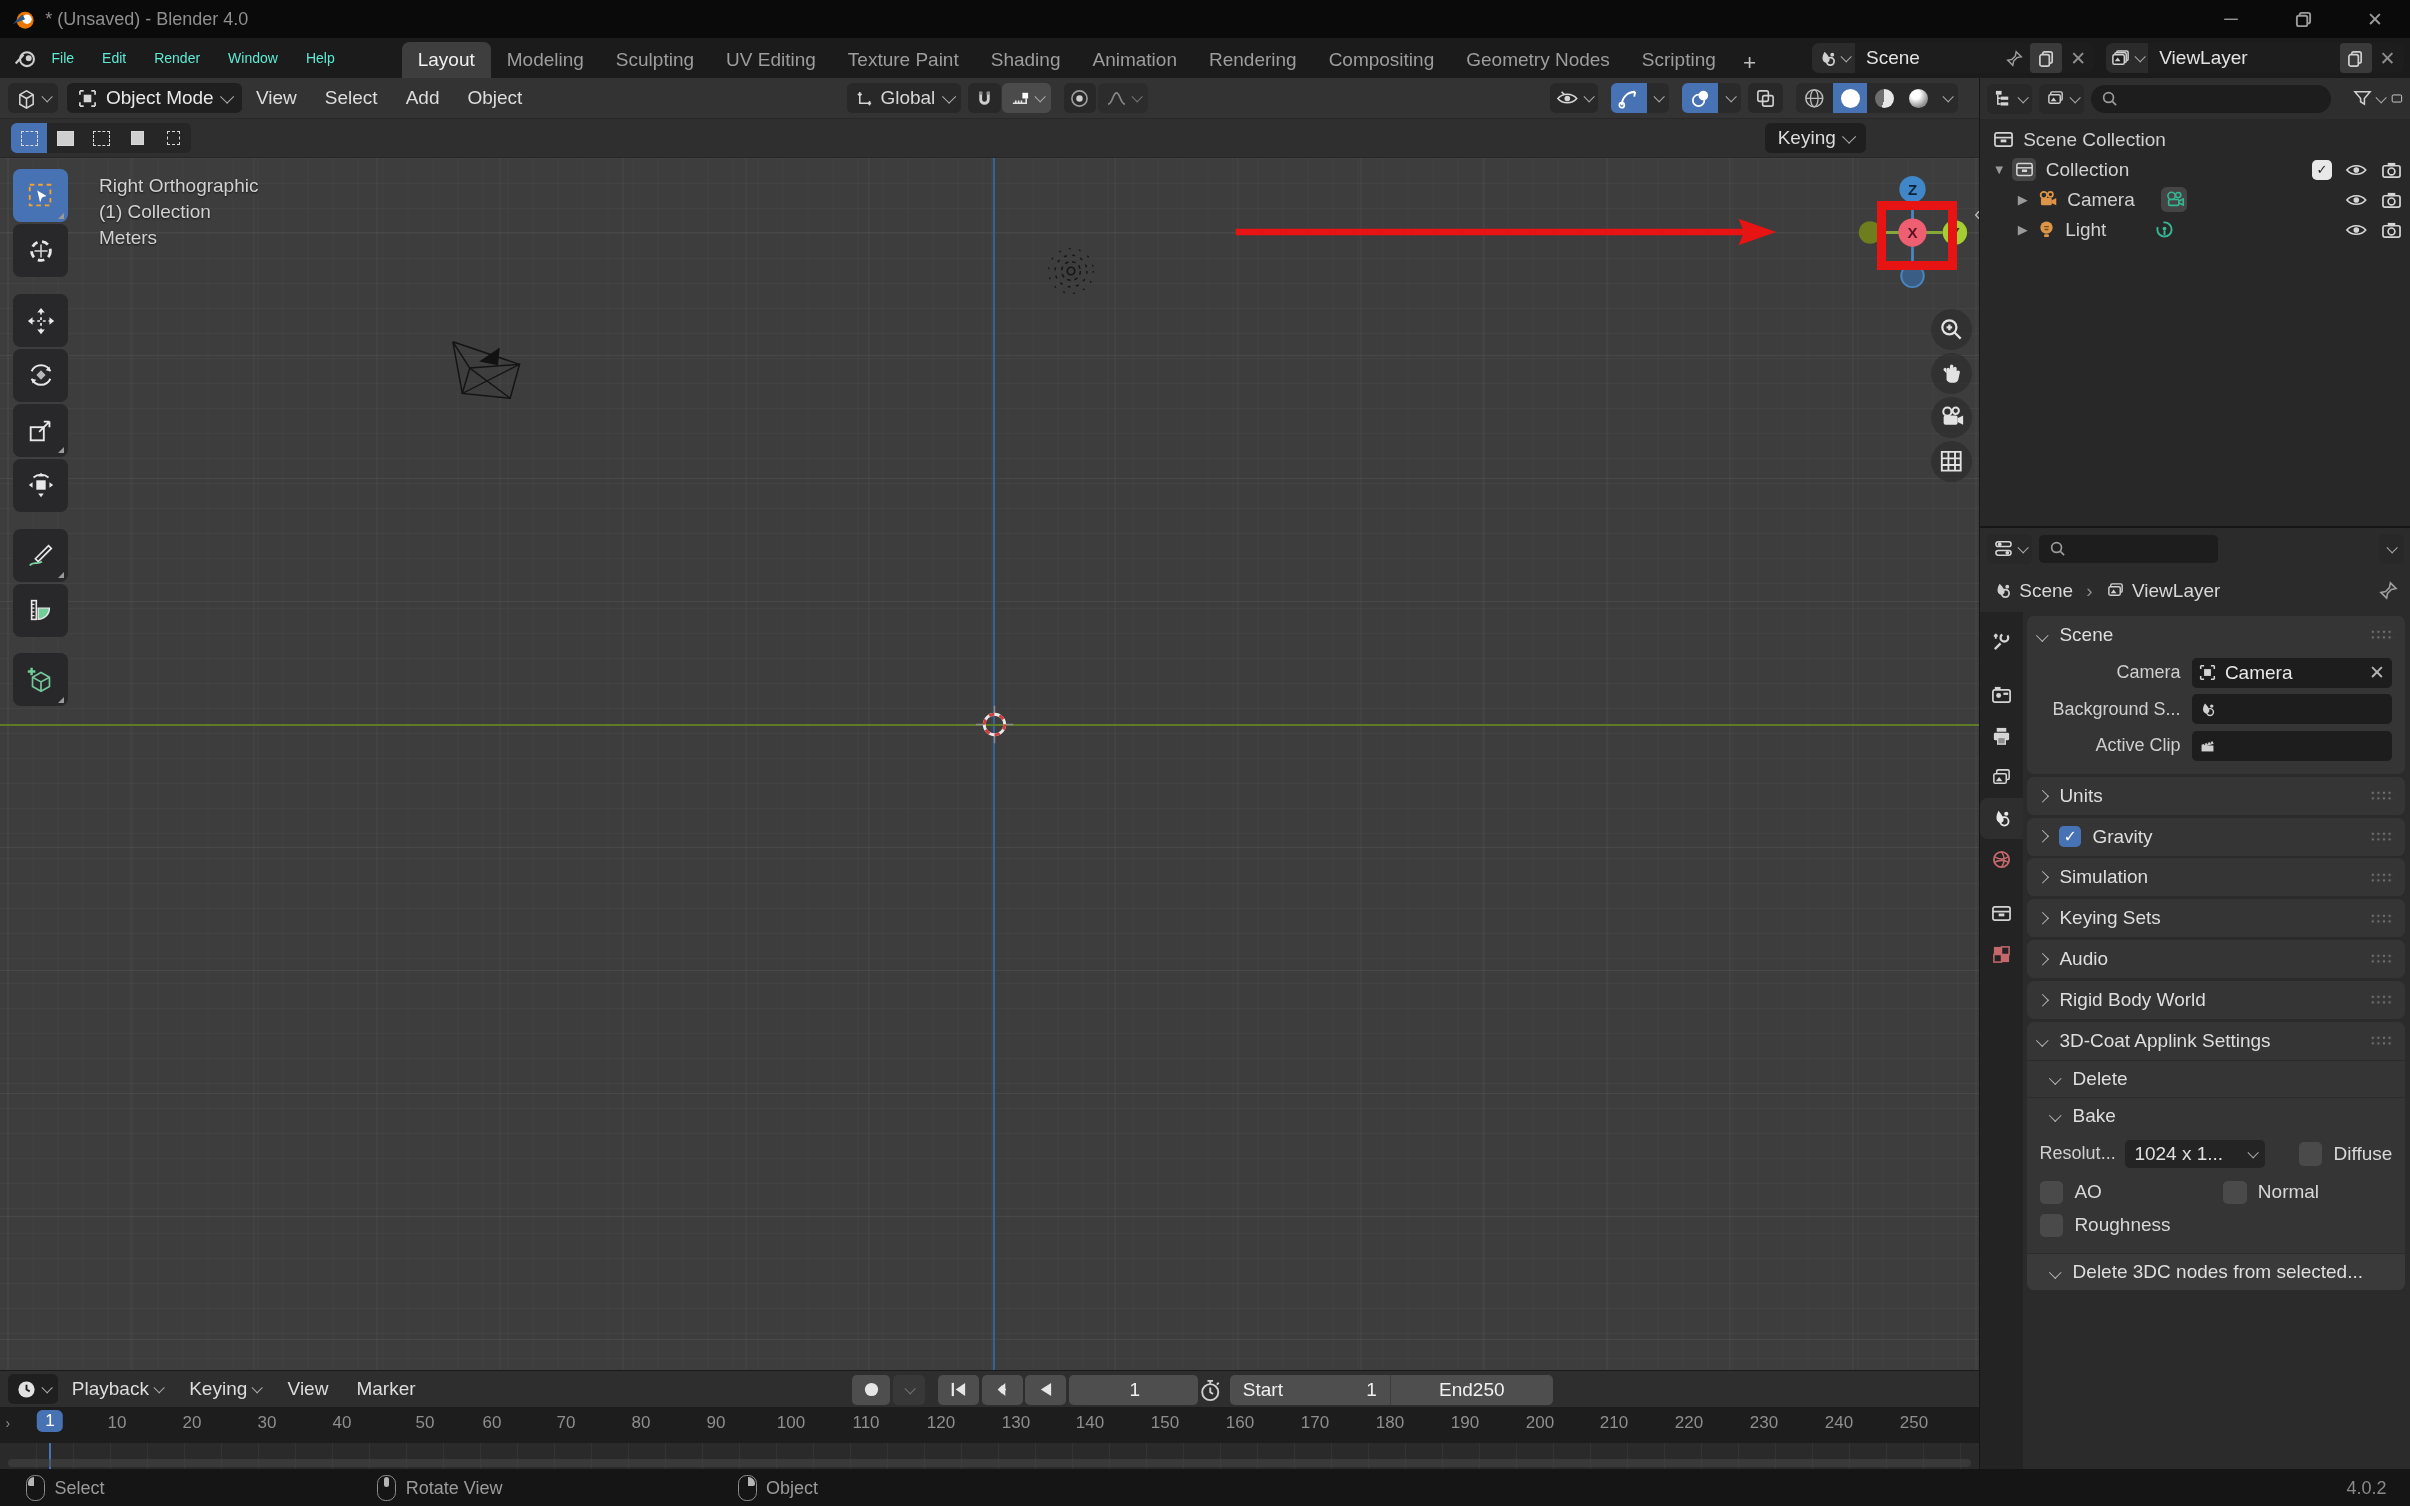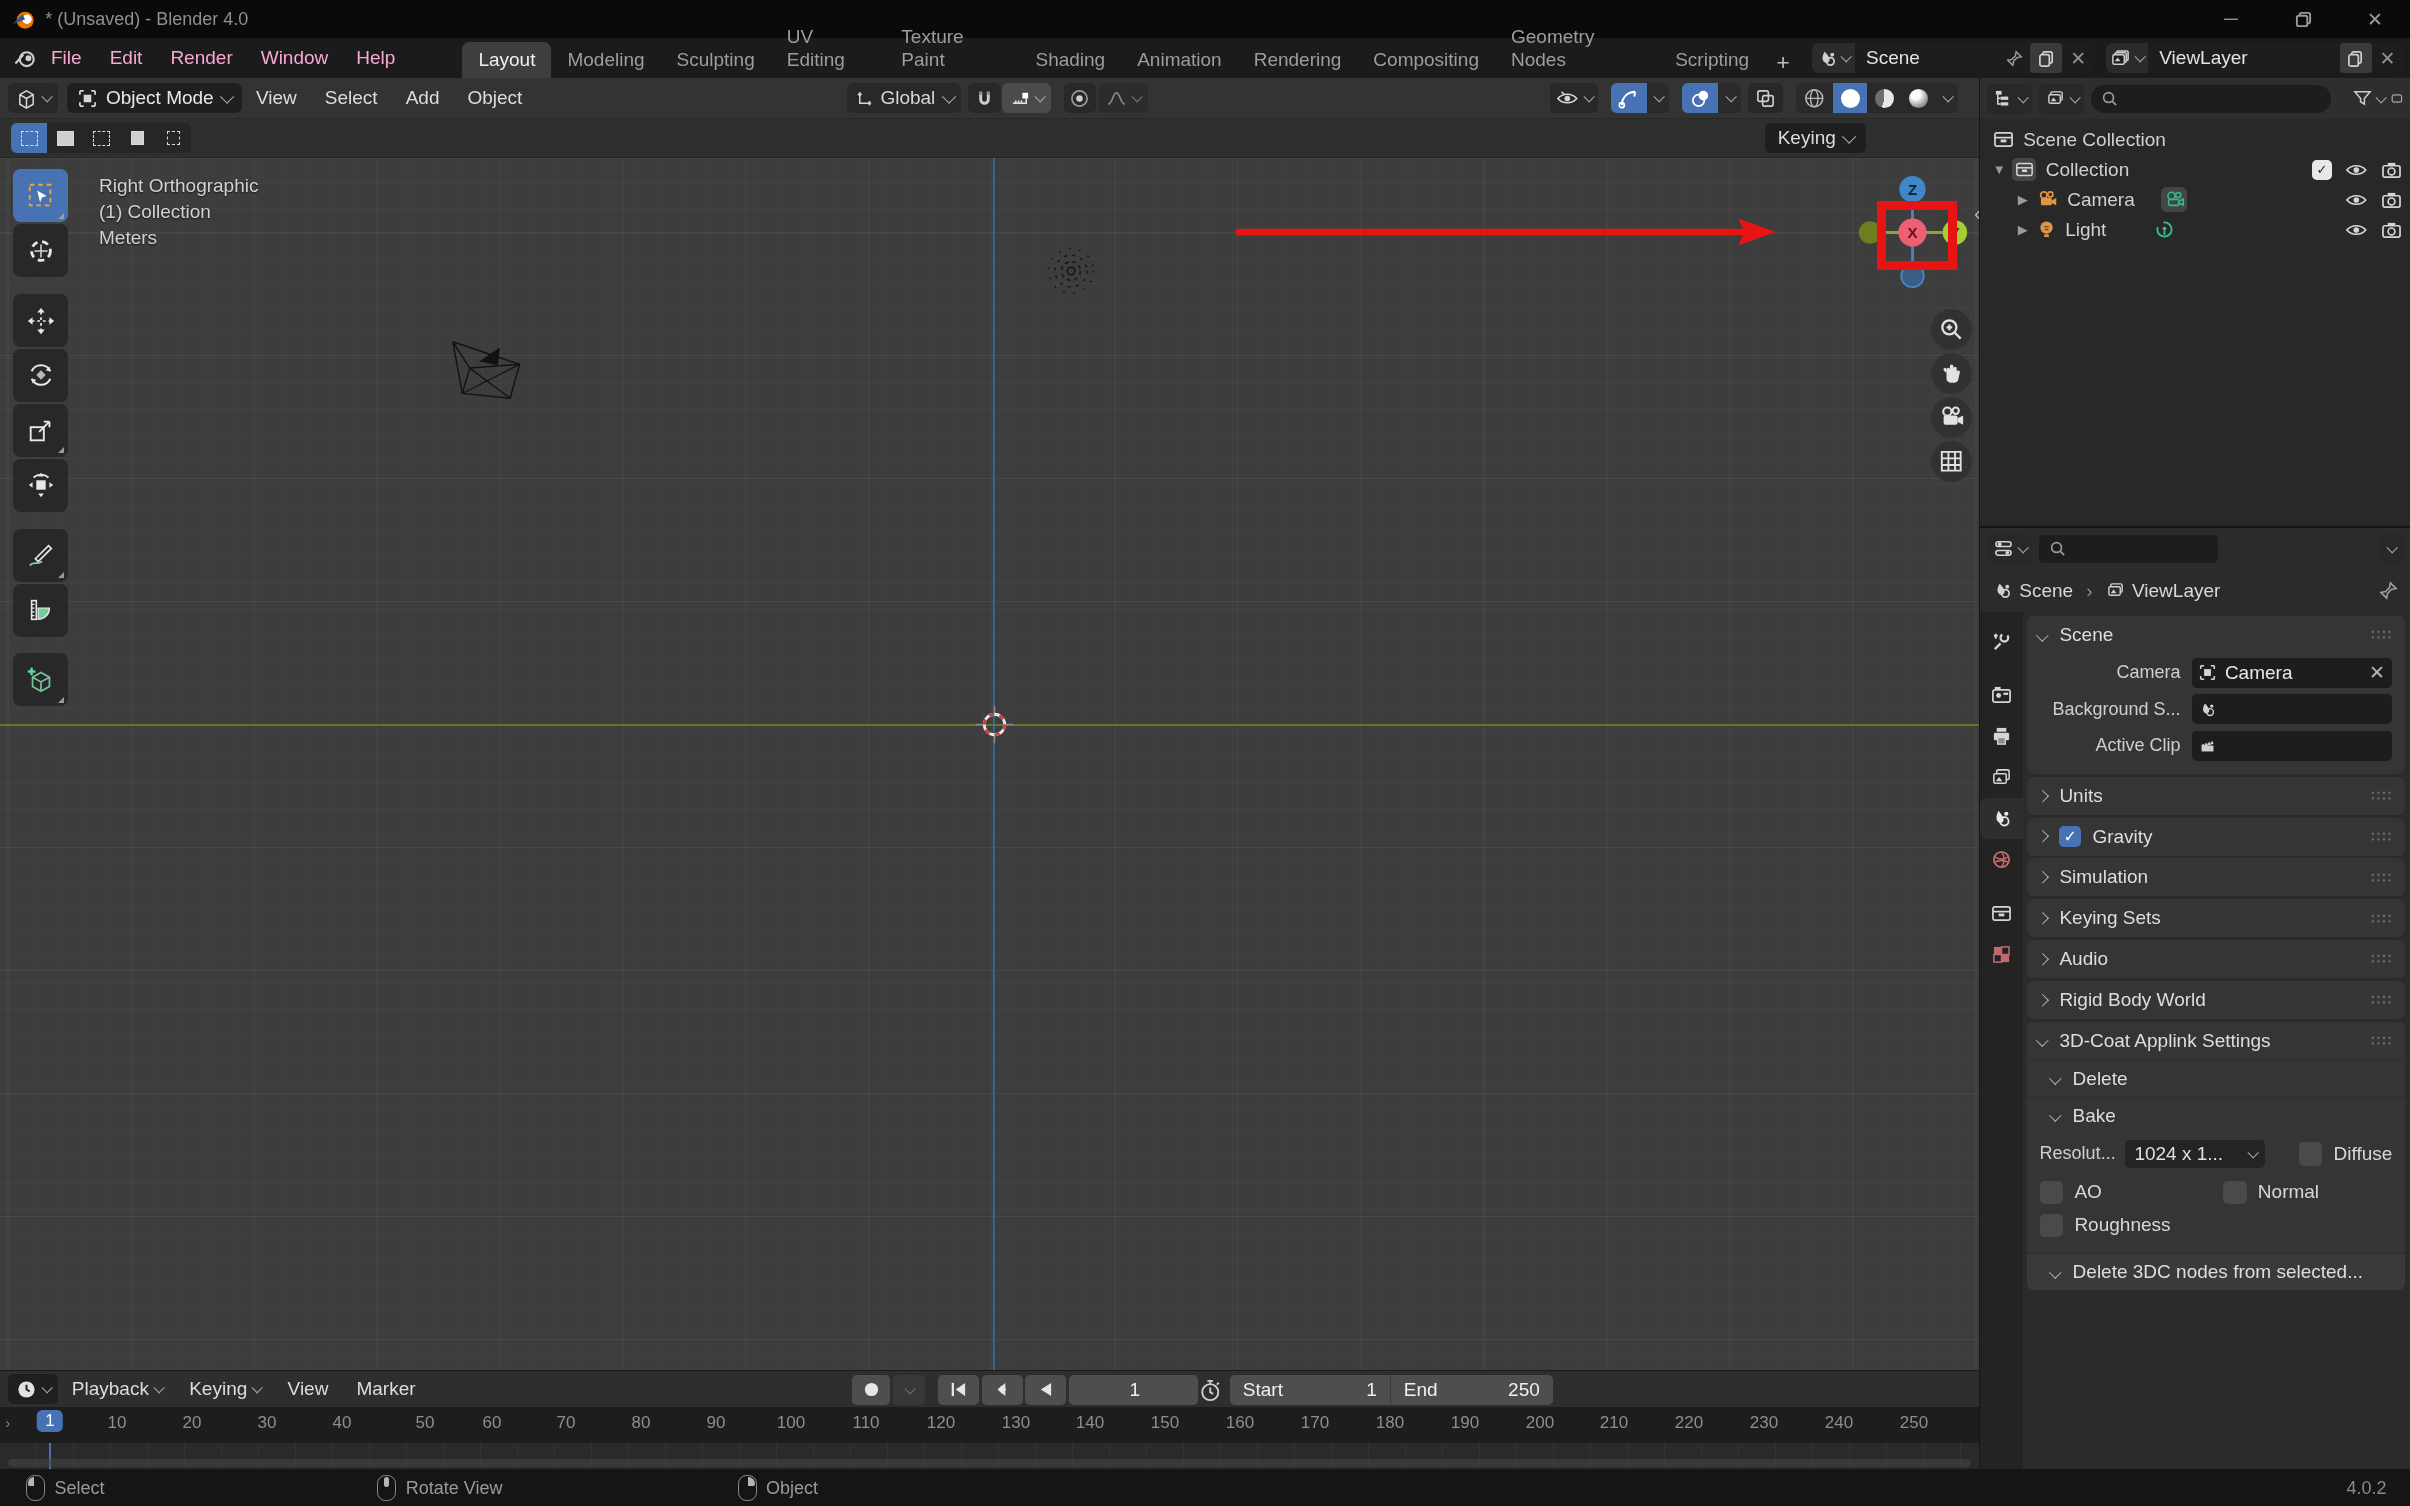--- a/index.html
+++ b/index.html
@@ -9,21 +9,21 @@
   .ch{display:inline-block;width:8.5px;height:8.5px;border-right:1.9px solid #aaa;border-bottom:1.9px solid #aaa;
       transform:rotate(45deg) translateY(-1.9px);margin-left:7.5px;flex:none;}
   .ch.sm{width:6.6px;height:6.6px;margin-left:4.7px;}
   
   .titlebar{height:38px;background:#0a0a0a;display:flex;align-items:center;flex:none;}
   .titlebar .ttl{color:#8f8f8f;font-size:18px;margin-left:9.4px;}
   .winbtns{margin-left:auto;display:flex;align-items:center;height:100%;}
   .winbtn{width:72px;height:100%;display:flex;align-items:center;justify-content:center;color:#9a9a9a;font-size:19px;}
   
   .menubar{height:40px;background:#1b1b1b;display:flex;align-items:center;flex:none;}
-  .menu-item{padding:0 14px;color:#f9a8d4;font-size:19px;}
+  .menu-item{padding:0 14px;color:#5eead4;font-size:14px;}
   .tabs{display:flex;align-items:flex-end;height:100%;margin-left:53px;}
   .tab{padding:6.6px 16px;color:#9d9d9d;font-size:19px;border-radius:7.5px 7.5px 0 0;line-height:22.6px;}
   .tab.active{background:#3e3e3e;color:#f0f0f0;}
   .tab.plus{color:#bdbdbd;font-size:22.6px;padding:3.8px 11.3px;}
   .idblock{display:flex;align-items:center;background:#1d1d1d;border-radius:6.6px;height:30px;margin-left:11.3px;}
   .idblock .iconchip{display:flex;align-items:center;padding:0 5.6px;background:#2b2b2b;border-radius:6.6px 0 0 6.6px;height:100%;}
   .idblock .txt{padding:0 11.3px;color:#e3e3e3;min-width:90px;}
   .idblock .mini{display:flex;align-items:center;justify-content:center;width:32px;height:100%;color:#8f8f8f;}
   .idblock .mini.lt{background:#3a3a3a;border-radius:3.8px;}
   
@@ -574,21 +574,21 @@
           <div class="tl-fields">
             <span class="numfield" style="width:111px">1</span>
             <svg width="24.5" height="24.5" viewBox="0 0 26 26" style="margin:0 7.5px">
               <circle cx="13" cy="15" r="8.5" fill="none" stroke="#cfcfcf" stroke-width="2"></circle>
                 <path d="M13 10 v5 l3 2 M10 3 h6 M13 3 v3 M20 7 l2 -2" stroke="#cfcfcf" stroke-width="2" fill="none"></path>
             </svg>
             <span class="numfield" style="width:134px;border-radius:4.7px 0 0 4.7px;justify-content:space-between;padding:0 13px">
               <span>Start</span>
               <span>1</span>
             </span>
-            <span class="numfield" style="width:136px;border-radius:0 4.7px 4.7px 0;border-left:0.9px solid #3c3c3c;justify-content:space-between;padding:0 13px">
+            <span class="numfield" style="width:136px;border-radius:0 4.7px 4.7px 0;border-left:0.9px solid #3c3c3c;padding:0 13px">
               <span>End</span>
               <span>250</span>
             </span>
           </div>
         </div>
         <div class="tl-ruler">
           <span style="position:absolute;left:5.6px;top:7.5px;color:#8e8e8e;font-size:14px">›</span>
         <span class="tick cur" style="left: 50px;">1</span>
             <span class="tick" style="left: 117px;">10</span>
             <span class="tick" style="left: 192px;">20</span>

